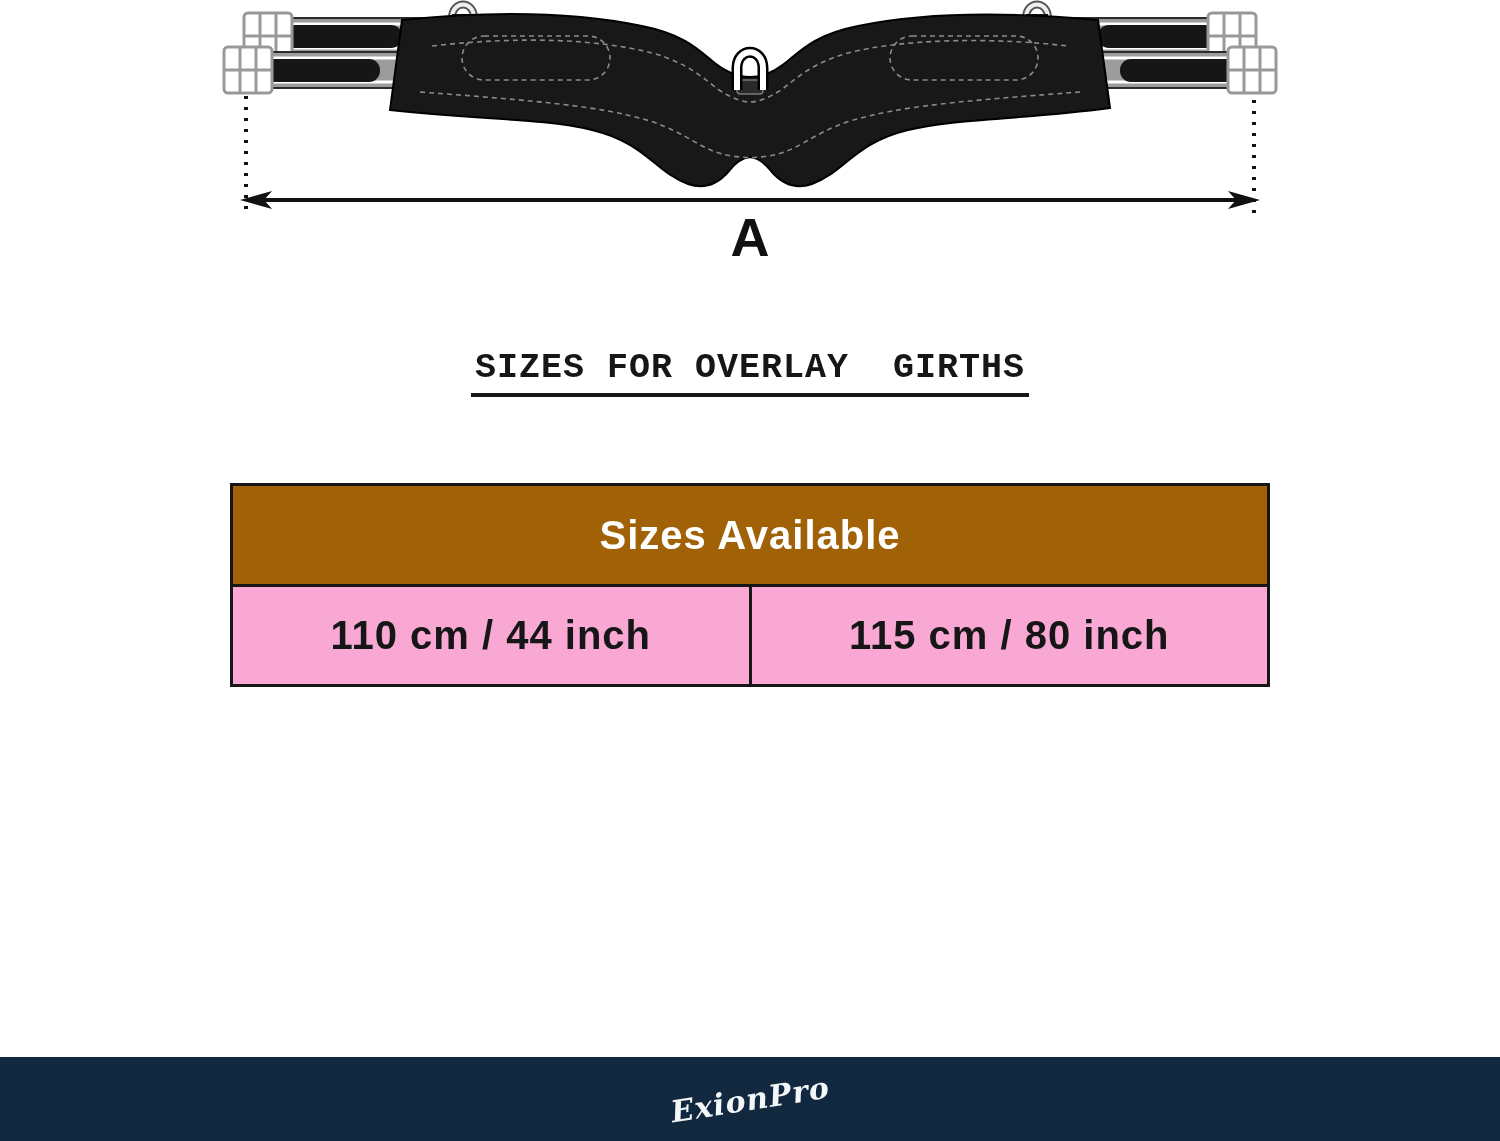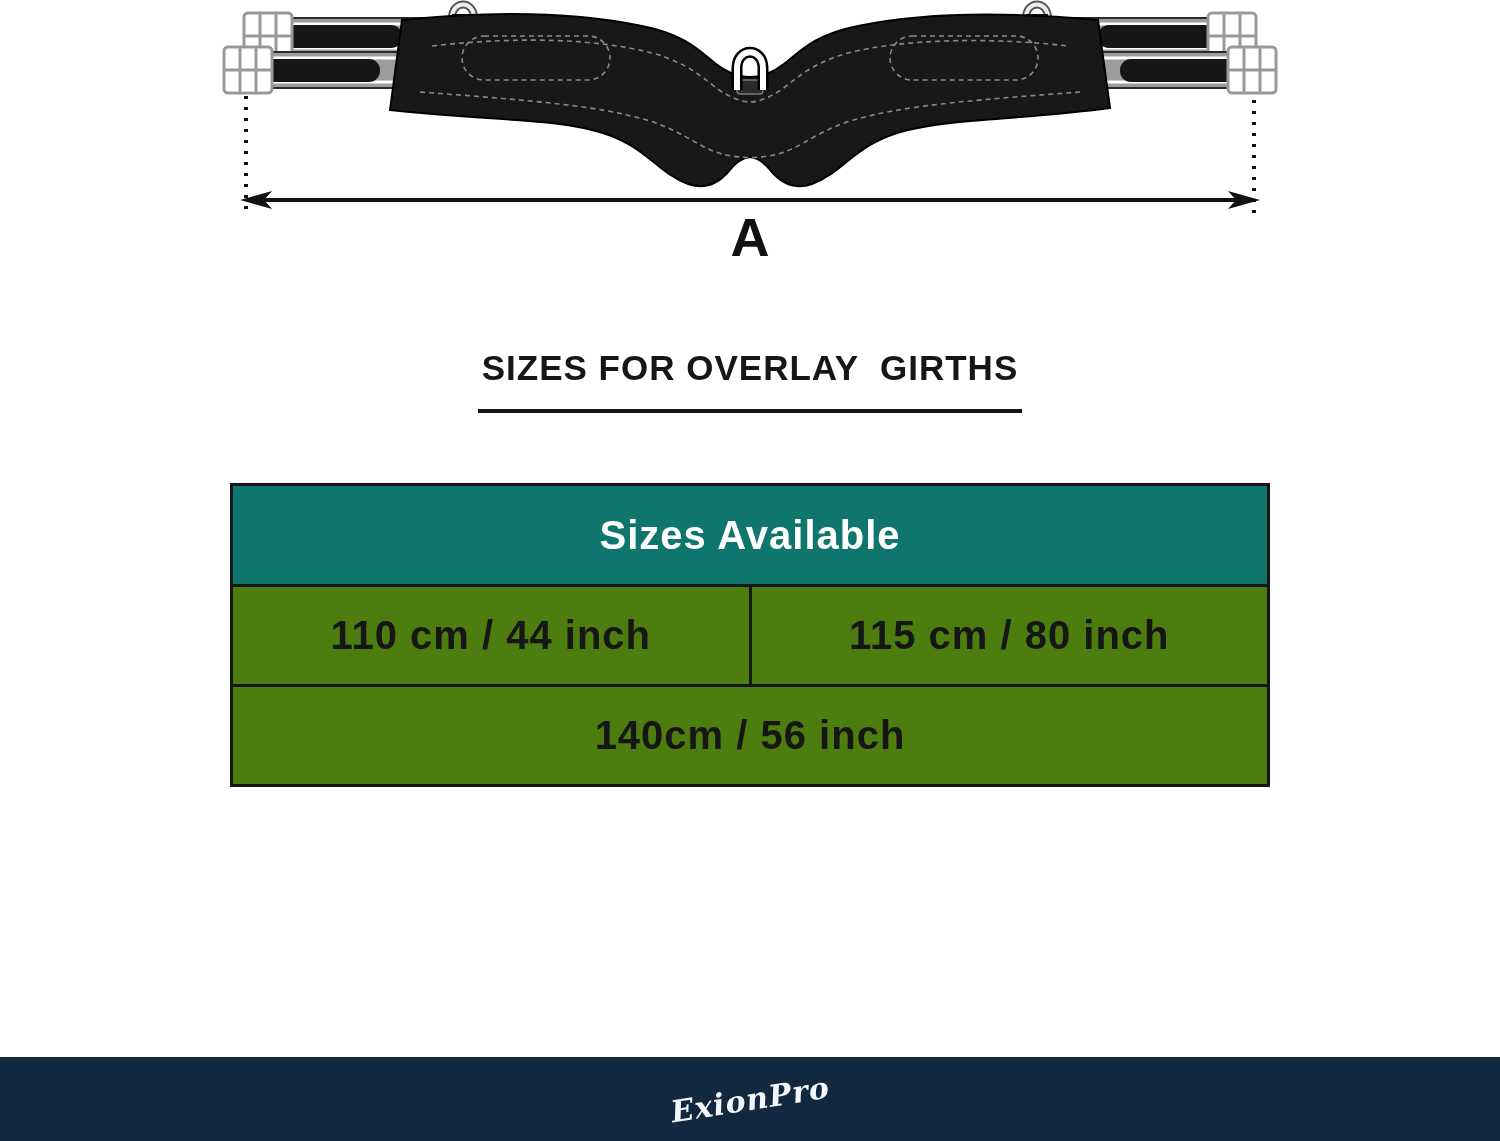--- a/index.html
+++ b/index.html
@@ -6,36 +6,36 @@
   body{
     width:1500px;height:1141px;position:relative;overflow:hidden;
     background:#ffffff;color:#111;
     font-family:"Liberation Sans", sans-serif;
   }
   .diagram{position:absolute;top:0;left:0;width:1500px;height:272px;}
   .page-title-wrap{position:absolute;top:348px;left:0;width:1500px;text-align:center;}
   .page-title{
     display:inline-block;font-size:35px;font-weight:700;letter-spacing:1px;
     white-space:pre;color:#161616;
-    border-bottom:4px solid #161616;padding:0 4px 21px 4px;
+    border-bottom:4px solid #161616;padding:0 4px 5px 4px;font-family:Liberation Mono, monospace;
   }
   table.size-table{
     position:absolute;left:230px;top:483px;width:1040px;
     border-collapse:collapse;table-layout:fixed;
   }
   table.size-table th{
-    height:96px;background:#0f766e;color:#ffffff;
+    height:96px;background:#a16207;color:#ffffff;
     font-size:40px;font-weight:700;letter-spacing:1px;
     border:3px solid #161616;text-align:center;
   }
   table.size-table td{
     height:95px;border:3px solid #161616;
     text-align:center;vertical-align:middle;
     font-size:40px;font-weight:700;letter-spacing:1px;color:#161616;
-    background:#4d7c0f;
+    background:#f9a8d4;
   }
   .footer-bar{
     position:absolute;left:0;top:1057px;width:1500px;height:84px;
     background:#12283e;display:flex;align-items:center;justify-content:center;
   }
   .brand-logo{
     color:#f4f7fa;font-family:"DejaVu Serif", serif;font-style:italic;font-weight:700;
     font-size:30px;letter-spacing:1px;transform:rotate(-9deg);
   }
 </style>
@@ -156,21 +156,18 @@
   <thead>
     <tr>
       <th colspan="2">Sizes Available</th>
     </tr>
   </thead>
   <tbody>
     <tr>
       <td>110 cm / 44 inch</td>
       <td>115 cm / 80 inch</td>
     </tr>
-    <tr>
-      <td colspan="2">140cm / 56 inch</td>
-    </tr>
   </tbody>
 </table>
 
 <div class="footer-bar">
   <span class="brand-logo">ExionPro</span>
 </div>
 
 </body></html>

